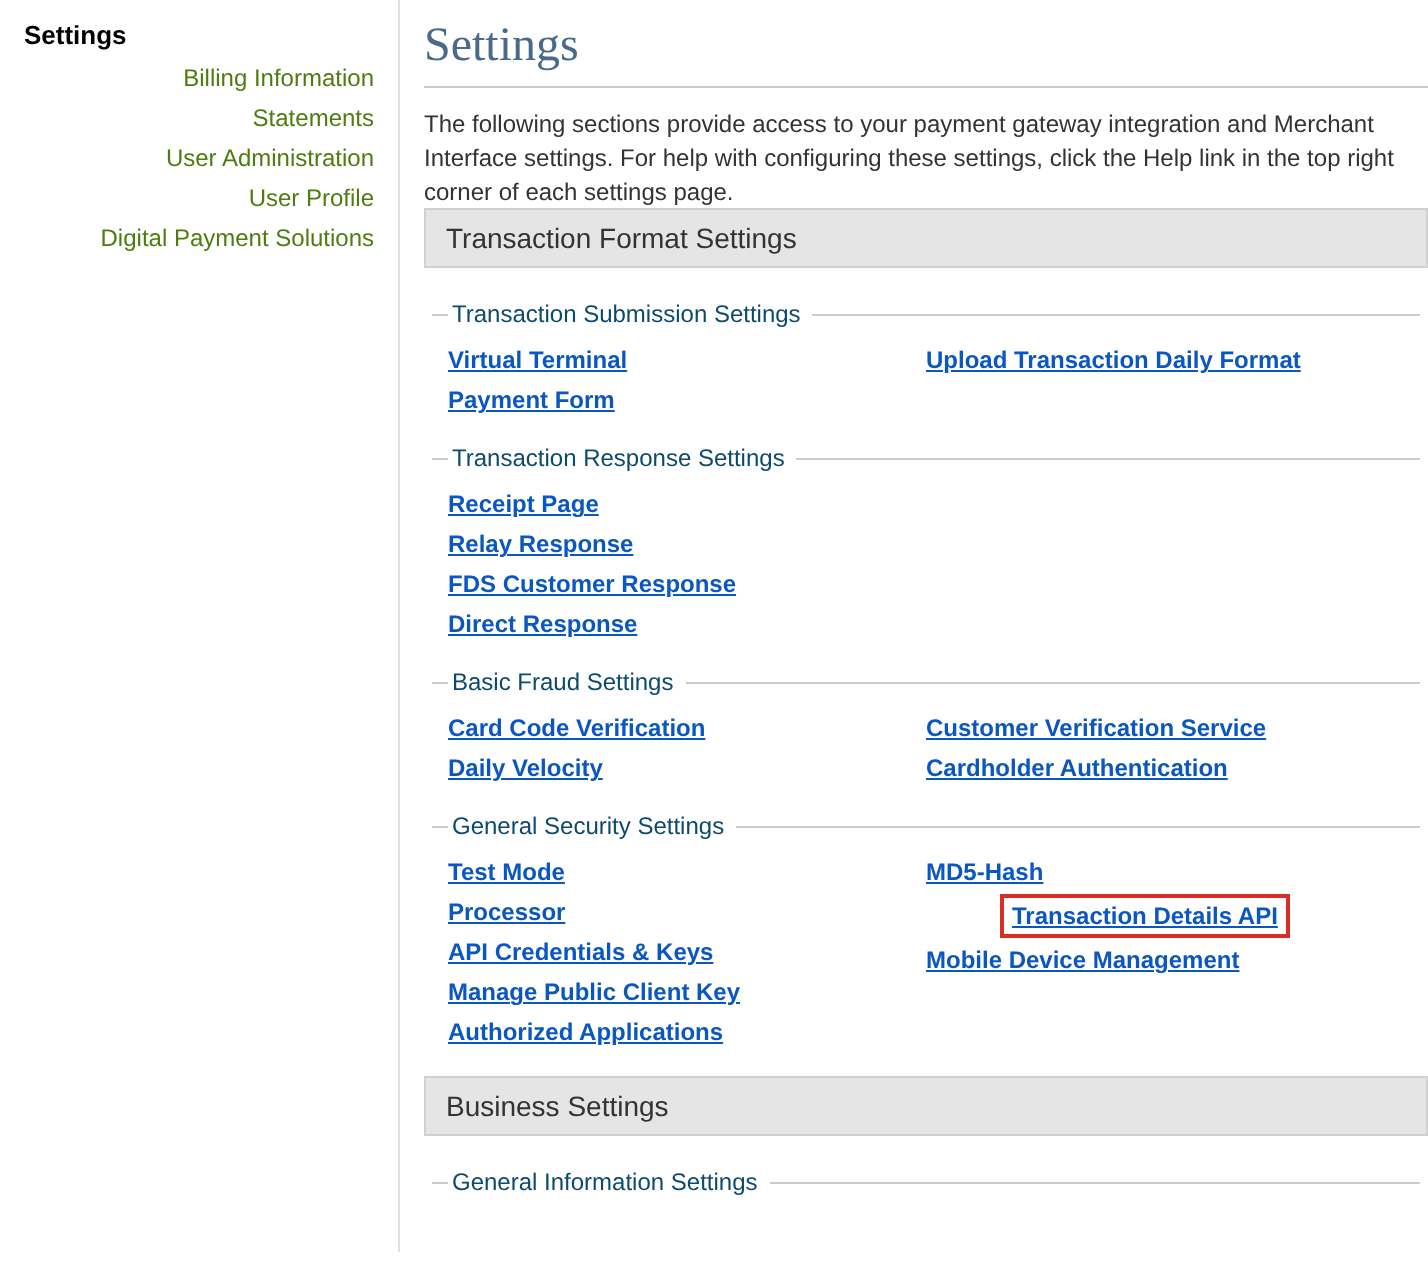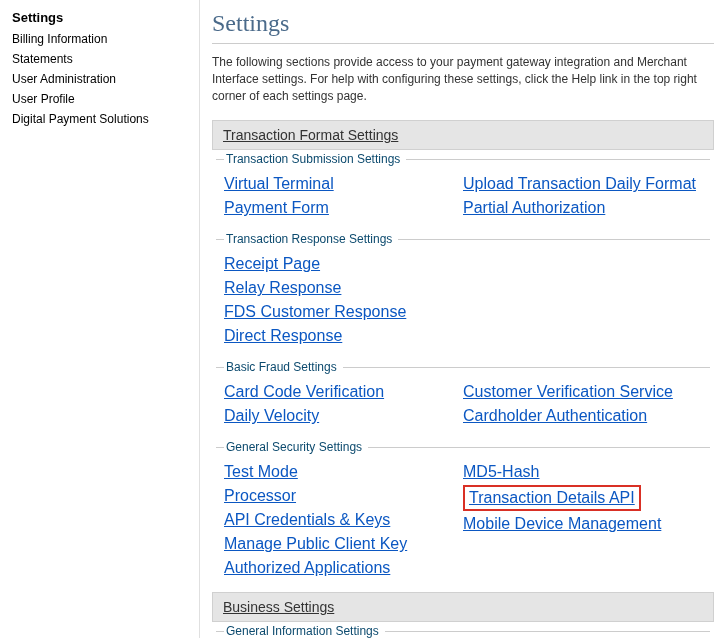--- a/index.html
+++ b/index.html
@@ -17,24 +17,25 @@
     border-right: 1px solid #e0e0e0;
     flex-shrink: 0;
   }
   .sidebar-title {
     font-weight: bold;
     font-size: 13px;
     color: #000;
     margin-bottom: 4px;
   }
   .sidebar-item {
-    color: #000000;
+    color: #4d7c0f;
     font-size: 12px;
     padding: 3px 0;
     cursor: pointer;
+    text-align: right;
   }
   .main {
     flex: 1;
     padding: 10px 0 10px 12px;
     overflow: hidden;
   }
   .page-title {
     font-family: Georgia, 'Times New Roman', serif;
     font-size: 24px;
     color: #4a6a8a;
@@ -43,31 +44,29 @@
   }
   .title-rule {
     border: none;
     border-top: 1px solid #ccc;
     margin: 0 0 10px 0;
   }
   .intro {
     font-size: 12px;
     color: #333;
     line-height: 1.4;
-    margin-bottom: 16px;
     white-space: normal;
   }
   .section-header {
     background: #e5e5e5;
     border: 1px solid #d0d0d0;
     padding: 6px 10px;
     font-size: 14px;
     color: #333;
-    margin-bottom: 2px;
-    text-decoration: underline;
+    margin-bottom: 16px;
   }
   fieldset {
     border: none;
     border-top: 1px solid #ccc;
     margin: 0 4px 8px 4px;
     padding: 6px 8px 4px 8px;
   }
   legend {
     font-size: 12px;
     color: #0c4a6e;
@@ -76,29 +75,31 @@
   .link-columns {
     display: flex;
   }
   .col {
     flex: 1;
   }
   .col a, .link-line a {
     display: inline-block;
     color: #0b57c2;
     text-decoration: underline;
-    font-size: 16px;
+    font-size: 12px;
     padding: 2px 0;
     cursor: pointer;
+    font-weight: bold;
   }
   .link-line { padding: 1px 0; }
   .highlight {
     border: 2px solid #d93025;
     padding: 0 4px;
     display: inline-block;
+    margin-left: 37px;
   }
 </style>
 </head>
 <body>
 
 <div class="layout">
   <div class="sidebar">
     <div class="sidebar-title">Settings</div>
     <div id="sidebar-items">
         <div class="sidebar-item">Billing Information</div>
@@ -117,21 +118,20 @@
         <div class="section-header">Transaction Format Settings</div>
         <fieldset>
           <legend>Transaction Submission Settings</legend>
           <div class="link-columns">
             <div class="col">
               <div class="link-line"><a>Virtual Terminal</a></div>
               <div class="link-line"><a>Payment Form</a></div>
             </div>
             <div class="col">
               <div class="link-line"><a>Upload Transaction Daily Format</a></div>
-              <div class="link-line"><a>Partial Authorization</a></div>
             </div>
           </div>
         </fieldset>
         <fieldset>
           <legend>Transaction Response Settings</legend>
           <div class="link-columns">
             <div class="col">
               <div class="link-line"><a>Receipt Page</a></div>
               <div class="link-line"><a>Relay Response</a></div>
               <div class="link-line"><a>FDS Customer Response</a></div>

